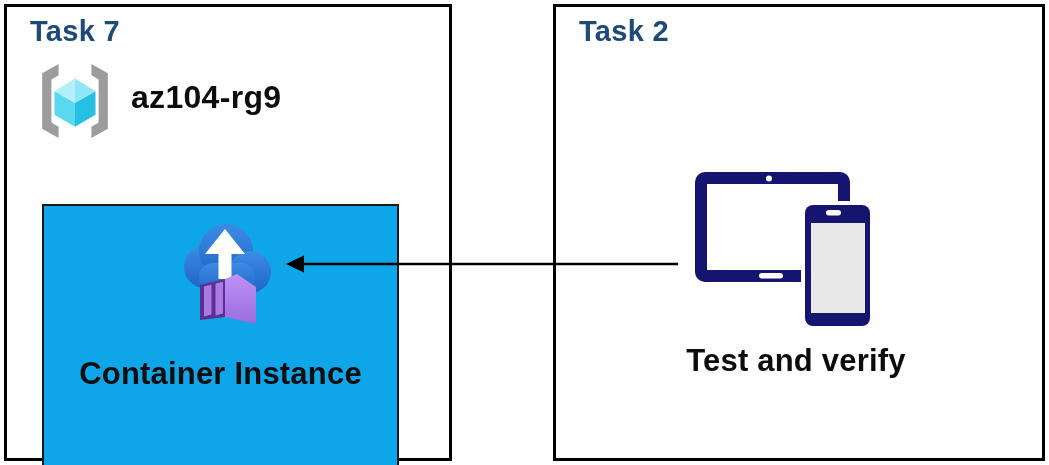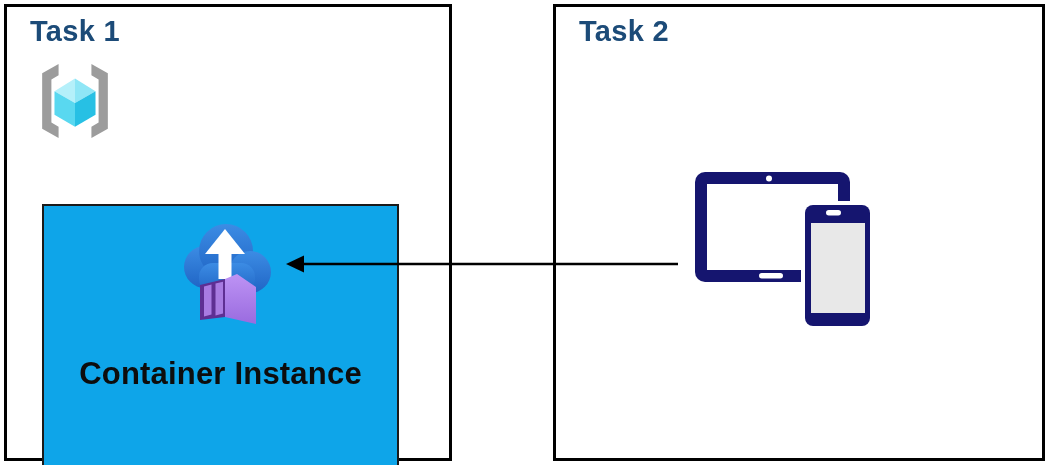--- a/index.html
+++ b/index.html
@@ -35,31 +35,32 @@
     font-size:31px; font-weight:bold; color:#0d0d0d; letter-spacing:0.2px;
   }
   .connector { position:absolute; left:280px; top:248px; }
 </style>
 </head>
 <body>
 
 <div class="canvas">
 
   <div class="task-box" id="task1-box">
-    <div class="task-title">Task 1</div>
+    <div class="task-title">Task 7</div>
 
     <svg class="rg-icon" width="78" height="76" viewBox="0 0 76 74">
       <polygon points="22,1 6,10 6,64 22,73 22,62 15,58 15,16 22,12" fill="#9C9C9C"></polygon>
       <polygon points="54,1 70,10 70,64 54,73 54,62 61,58 61,16 54,12" fill="#9C9C9C"></polygon>
       <polygon points="38,15 18,27.5 38,39" fill="#B5F0FA"></polygon>
       <polygon points="38,15 58,27.5 38,39" fill="#8FE6F6"></polygon>
       <polygon points="18,27.5 38,39 38,62 18,50.5" fill="#59D8F0"></polygon>
       <polygon points="58,27.5 38,39 38,62 58,50.5" fill="#27C0E4"></polygon>
     </svg>
 
+    <div class="rg-name">az104-rg9</div>
 
     <div class="ci-box">
       <svg class="ci-icon" width="104" height="114" viewBox="0 0 104 114">
         <defs>
           <linearGradient id="cloudGrad" x1="0" y1="0" x2="0" y2="1">
             <stop offset="0" stop-color="#3C8CE4"></stop>
             <stop offset="1" stop-color="#2065C5"></stop>
           </linearGradient>
           <linearGradient id="sideGrad" x1="0" y1="0" x2="0" y2="1">
             <stop offset="0" stop-color="#BD93F4"></stop>
@@ -94,20 +95,21 @@
       <rect x="6" y="6" width="155" height="110" rx="10" fill="#15156F"></rect>
       <rect fill="#FFFFFF" x="18" y="18" width="131" height="86"></rect>
       <circle fill="#FFFFFF" cx="80" cy="12.5" r="3"></circle>
       <rect fill="#FFFFFF" x="70" y="107" width="24" height="5.5" rx="2.75"></rect>
       <rect fill="#FFFFFF" x="112" y="35" width="73" height="129" rx="11"></rect>
       <rect x="116" y="39" width="65" height="121" rx="8" fill="#15156F"></rect>
       <rect fill="#FFFFFF" x="137" y="44" width="15" height="5.5" rx="2.75"></rect>
       <rect x="122" y="57" width="54" height="90" fill="#E8E8E8"></rect>
     </svg>
 
+    <div class="tv-label">Test and verify</div>
   </div>
 
   <svg class="connector" width="410" height="32" viewBox="280 248 410 32">
     <line x1="302" y1="264" x2="678" y2="264" stroke-width="2.6" stroke="#000000"></line>
     <polygon points="286,264 304,255.5 304,272.5" fill="#000000"></polygon>
   </svg>
 
 </div>
 
 </body></html>

